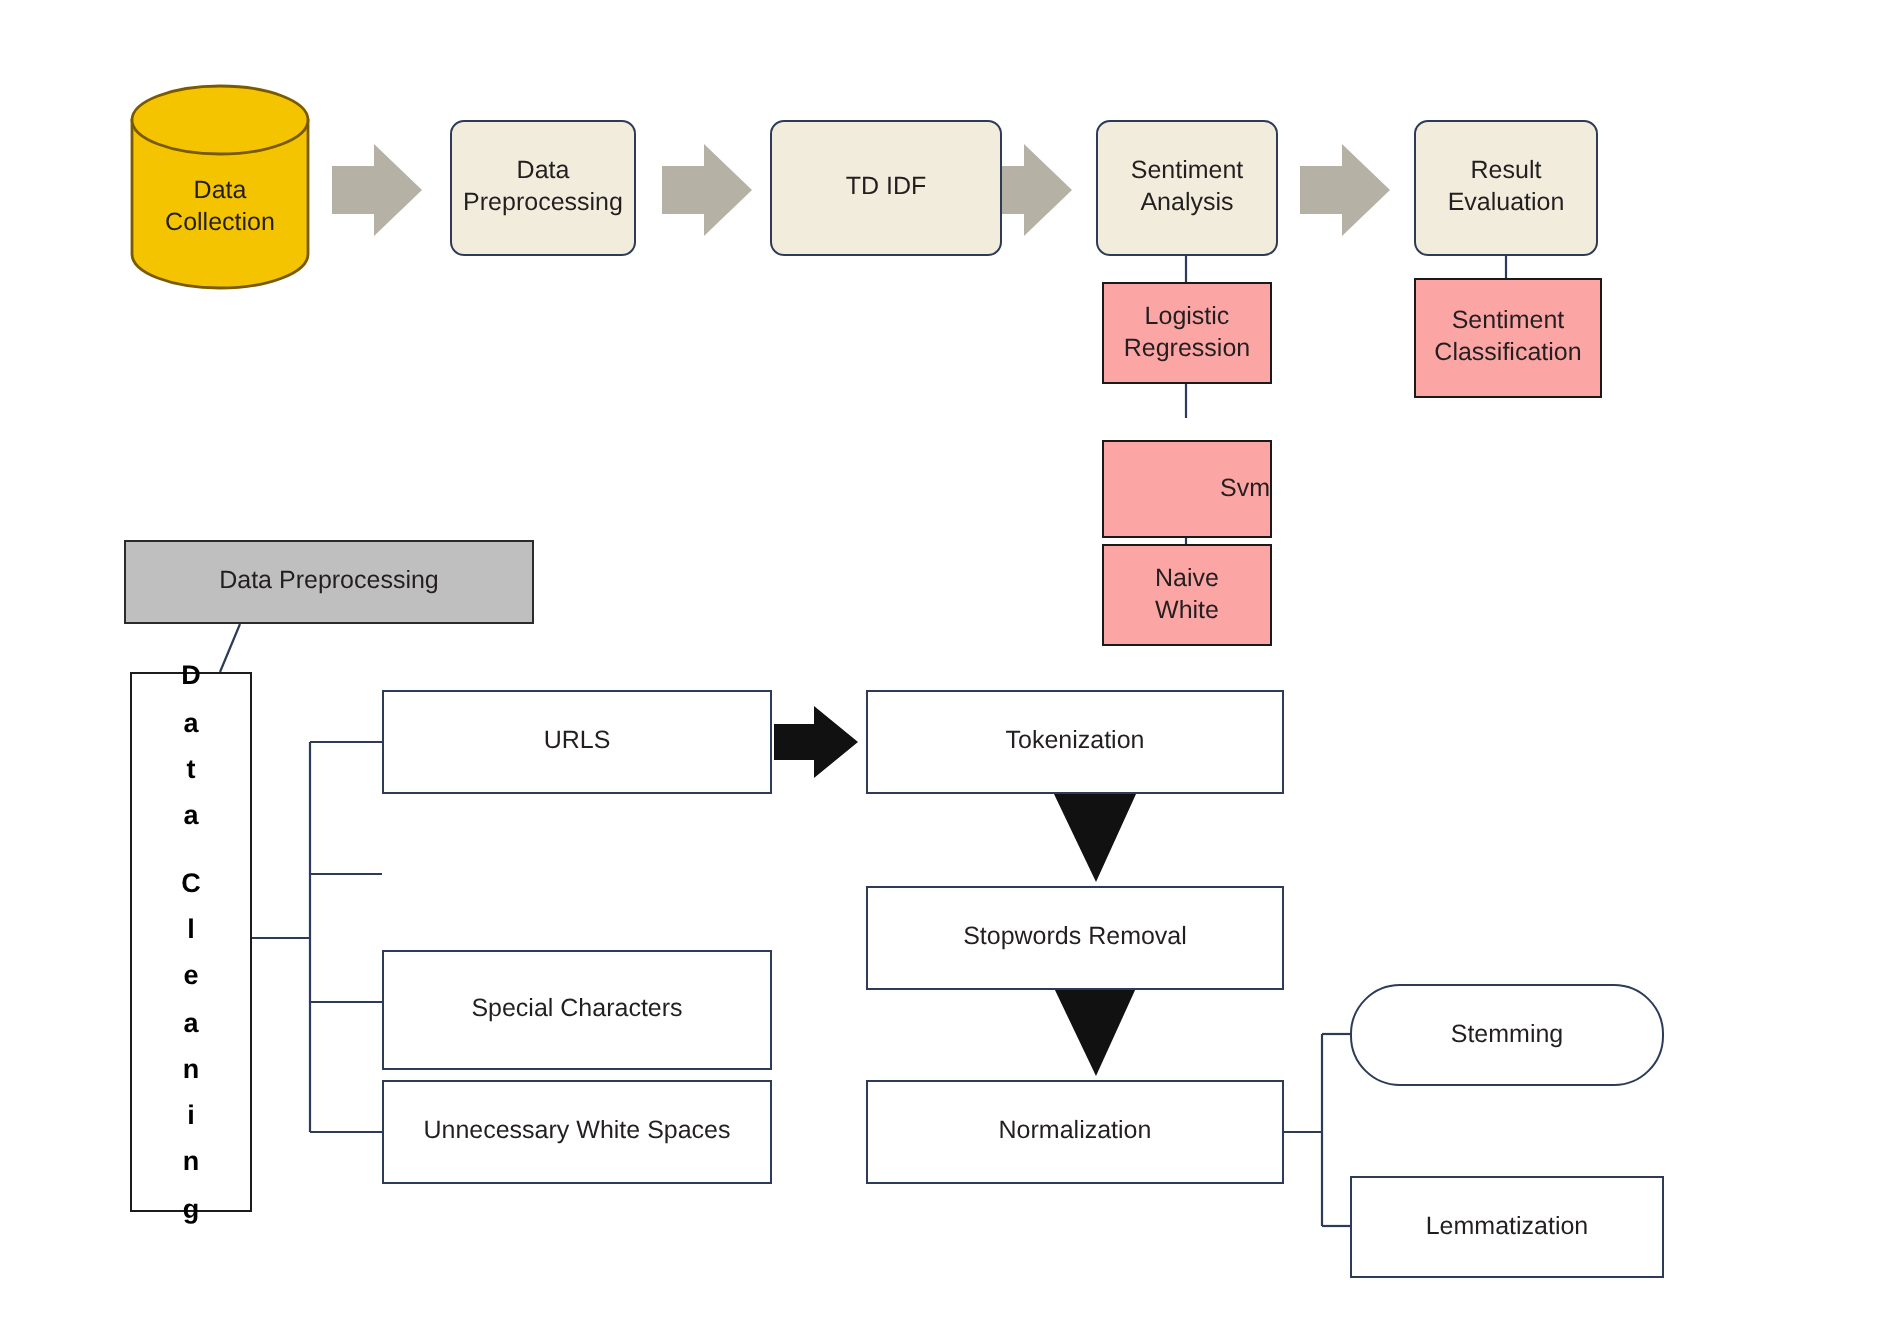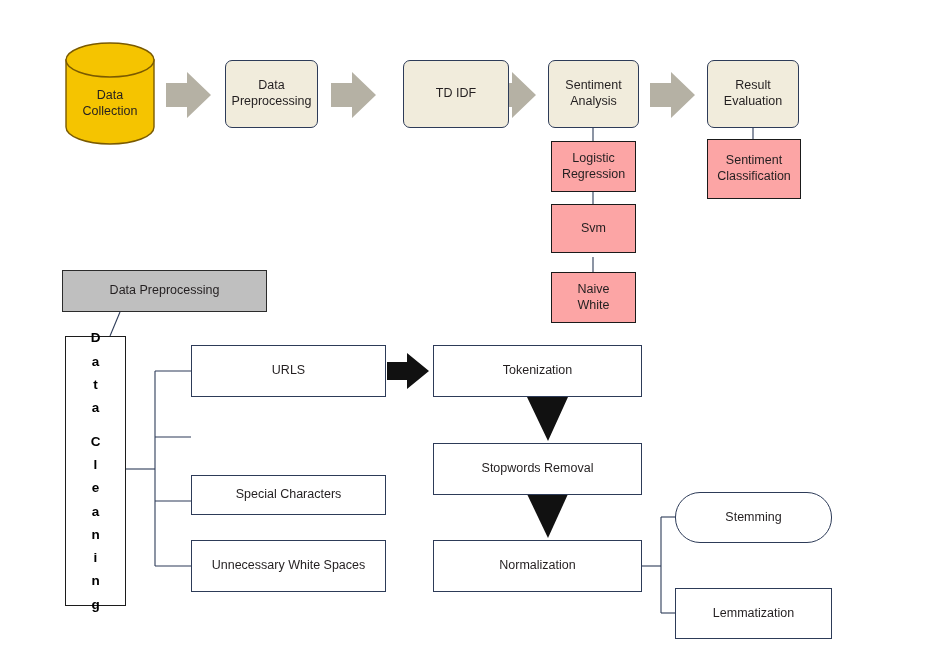--- a/index.html
+++ b/index.html
@@ -156,40 +156,40 @@
   <div class="cylinder" style="left:66px; top:88px; width:88px; height:40px;">
     <div class="cyl-label" style="white-space:pre-line;">Data
 Collection</div>
   </div>
 
   <div class="node beige-round" style="left:225px; top:60px; width:93px; height:68px;">
     <span style="white-space:pre-line;">Data
 Preprocessing</span>
   </div>
 
-  <div class="node beige-round" style="left:403px; top:60px; width:106px; height:68px;">
+  <div class="node beige-round" style="left:385px; top:60px; width:116px; height:68px;">
     <span style="white-space:pre-line;">TD IDF</span>
   </div>
 
   <div class="node beige-round" style="left:548px; top:60px; width:91px; height:68px;">
     <span style="white-space:pre-line;">Sentiment
 Analysis</span>
   </div>
 
   <div class="node beige-round" style="left:707px; top:60px; width:92px; height:68px;">
     <span style="white-space:pre-line;">Result
 Evaluation</span>
   </div>
 
   <div class="node beige-square" style="left:551px; top:141px; width:85px; height:51px;">
     <span style="white-space:pre-line;">Logistic
 Regression</span>
   </div>
 
-  <div class="node beige-square" style="left:551px; top:204px; width:85px; height:49px;">
+  <div class="node beige-square" style="left:551px; top:220px; width:85px; height:49px;justify-content:flex-end;">
     <span style="white-space:pre-line;">Svm</span>
   </div>
 
   <div class="node beige-square" style="left:551px; top:272px; width:85px; height:51px;">
     <span style="white-space:pre-line;">Naive
 White</span>
   </div>
 
   <div class="node beige-square" style="left:707px; top:139px; width:94px; height:60px;">
     <span style="white-space:pre-line;">Sentiment
@@ -216,21 +216,21 @@
       <span>n</span>
       <span>g</span>
     </div>
   </div>
 
   <div class="node white-box" style="left:191px; top:345px; width:195px; height:52px;">
     <span>URLS</span>
   </div>
 
 
-  <div class="node white-box" style="left:191px; top:475px; width:195px; height:40px;">
+  <div class="node white-box" style="left:191px; top:475px; width:195px; height:60px;">
     <span>Special Characters</span>
   </div>
 
   <div class="node white-box" style="left:191px; top:540px; width:195px; height:52px;">
     <span>Unnecessary White Spaces</span>
   </div>
 
   <div class="node white-box" style="left:433px; top:345px; width:209px; height:52px;">
     <span>Tokenization</span>
   </div>

